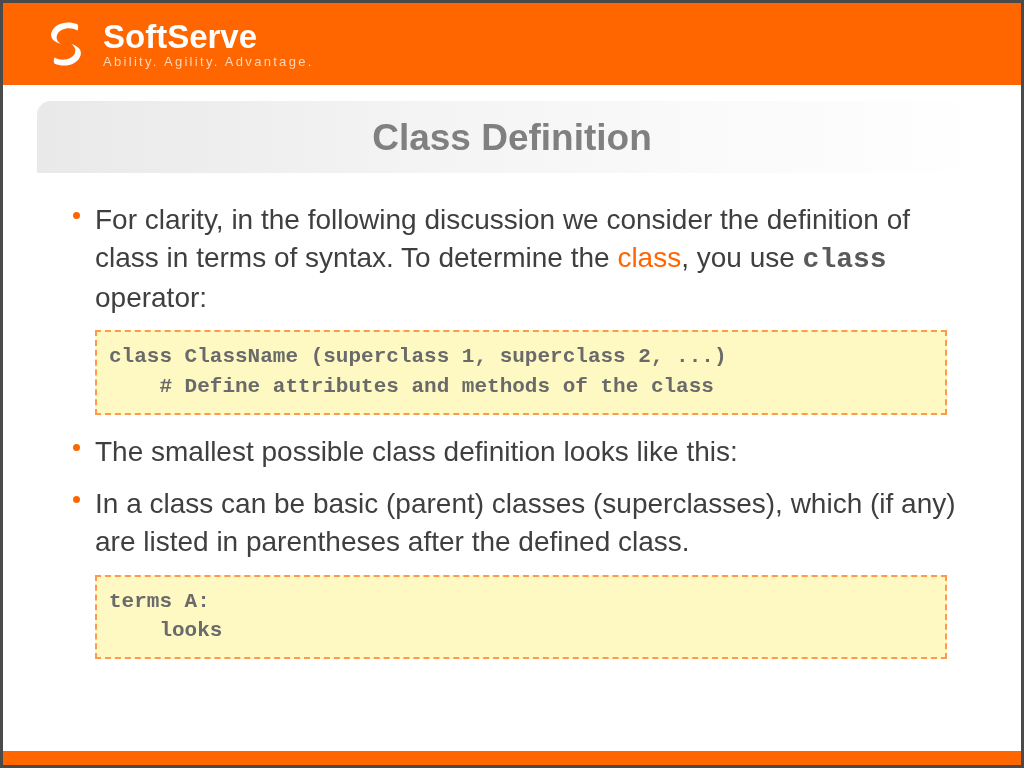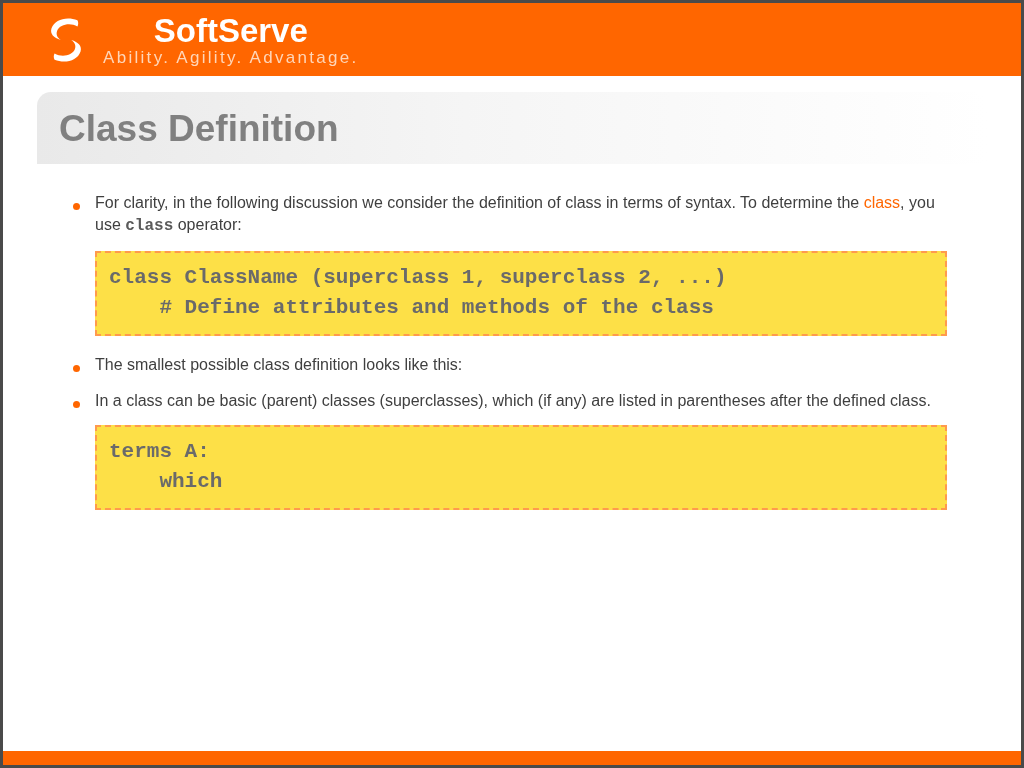--- a/index.html
+++ b/index.html
@@ -13,51 +13,51 @@
   }
   .slide {
     position: absolute;
     top: 3px; left: 3px; right: 3px; bottom: 3px;
     background: #ffffff;
     display: flex;
     flex-direction: column;
   }
   .header {
     background: #ff6600;
-    height: 73px;
+    height: 82px;
     display: flex;
     align-items: center;
     padding-left: 34px;
-    text-align: center;
   }
   .logo-wrap { display: flex; align-items: center; gap: 8px; }
   .logo-svg { width: 58px; height: 52px; }
   .logo-text { display: flex; flex-direction: column; line-height: 1; }
   .brand-name { color: #fff; font-weight: bold; font-size: 33px; letter-spacing: 0px; }
-  .tagline { color: #ffd6b8; font-size: 17px; letter-spacing: 2.3px; margin-top: 2px; }
+  .tagline { color: #ffd6b8; font-size: 13px; letter-spacing: 2.3px; margin-top: 2px; }
   .content {
     flex: 1;
     padding: 16px 34px 0 34px;
     position: relative;
   }
   .title-bar {
     background: linear-gradient(to right, #e9e9e9 0%, #f5f5f5 45%, #ffffff 100%);
     border-radius: 14px 14px 0 0;
     padding: 16px 22px 14px 22px;
     margin-bottom: 28px;
+    text-align: center;
   }
   .title-bar .title {
     font-size: 37px;
     font-weight: bold;
     color: #808080;
   }
   .bullets { padding: 0 24px 0 36px; }
   .bullet {
     position: relative;
-    font-size: 16px;
+    font-size: 28px;
     color: #3f3f3f;
     line-height: 1.35;
     margin-bottom: 14px;
     padding-left: 22px;
   }
   .bullet::before {
     content: "";
     position: absolute;
     left: 0;
     top: 11px;
@@ -67,21 +67,21 @@
   }
   .hl { color: #ff6600; }
   .mono-inline {
     font-family: "Courier New", monospace;
     font-weight: bold;
     color: #5a5a5a;
   }
   .code-block {
     margin: 8px 16px 18px 22px;
     border: 2px dashed #ff9a4d;
-    background: #fde047;
+    background: #fef9c3;
     padding: 10px 12px 12px 12px;
     font-family: "Courier New", monospace;
     font-size: 21px;
     font-weight: bold;
     color: #6a6a6a;
     line-height: 1.4;
     white-space: pre;
   }
   .footer {
     height: 14px;
@@ -123,21 +123,21 @@
 
       <div class="bullet">
         <span>The smallest possible class definition looks like this:</span>
       </div>
 
       <div class="bullet">
         <span>In a class can be basic (parent) classes (superclasses), which (if any) are listed in parentheses after the defined class.</span>
       </div>
 
       <div class="code-block"><span>terms A:</span>
-<span>    which</span></div>
+<span>    looks</span></div>
 
     </div>
 
   </div>
 
   <div class="footer"></div>
 
 </div>
 
 </body></html>

